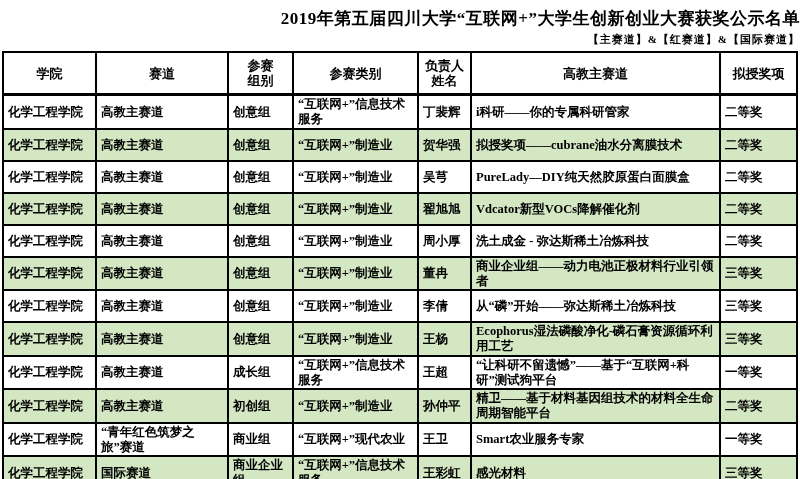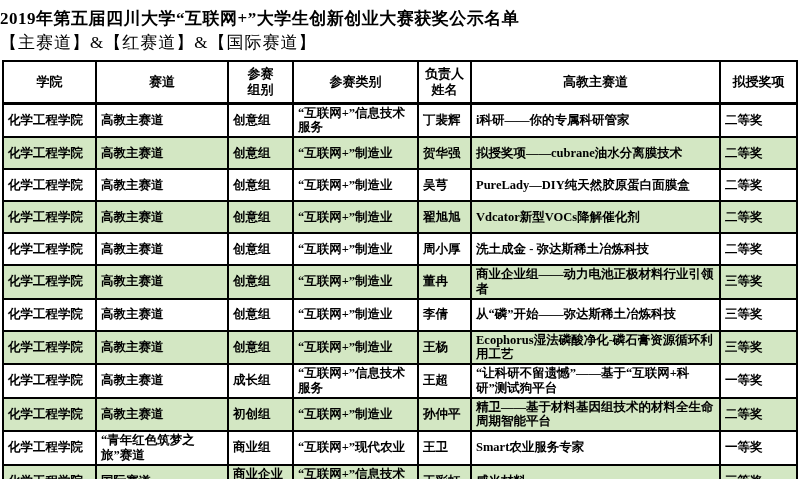--- a/index.html
+++ b/index.html
@@ -12,30 +12,30 @@
     font-family: "Liberation Serif", "DejaVu Serif", serif;
     color: #000000;
     font-weight: bold;
   }
   .page {
     width: 800px;
     height: 479px;
     box-sizing: border-box;
     padding-top: 7px;
   }
-  .title-block { text-align: left; }
+  .title-block { text-align: right; }
   .title-line1 {
     font-size: 17px;
     font-weight: bold;
     line-height: 1.45;
     letter-spacing: 0.5px;
   }
   .title-line2 {
-    font-size: 17px;
-    font-weight: normal;
+    font-size: 11px;
+    font-weight: bold;
     line-height: 1.35;
     letter-spacing: 1px;
   }
   table.awards {
     border-collapse: collapse;
     table-layout: fixed;
     width: 794px;
     margin: 5px auto 0 auto;
   }
   table.awards th, table.awards td {

